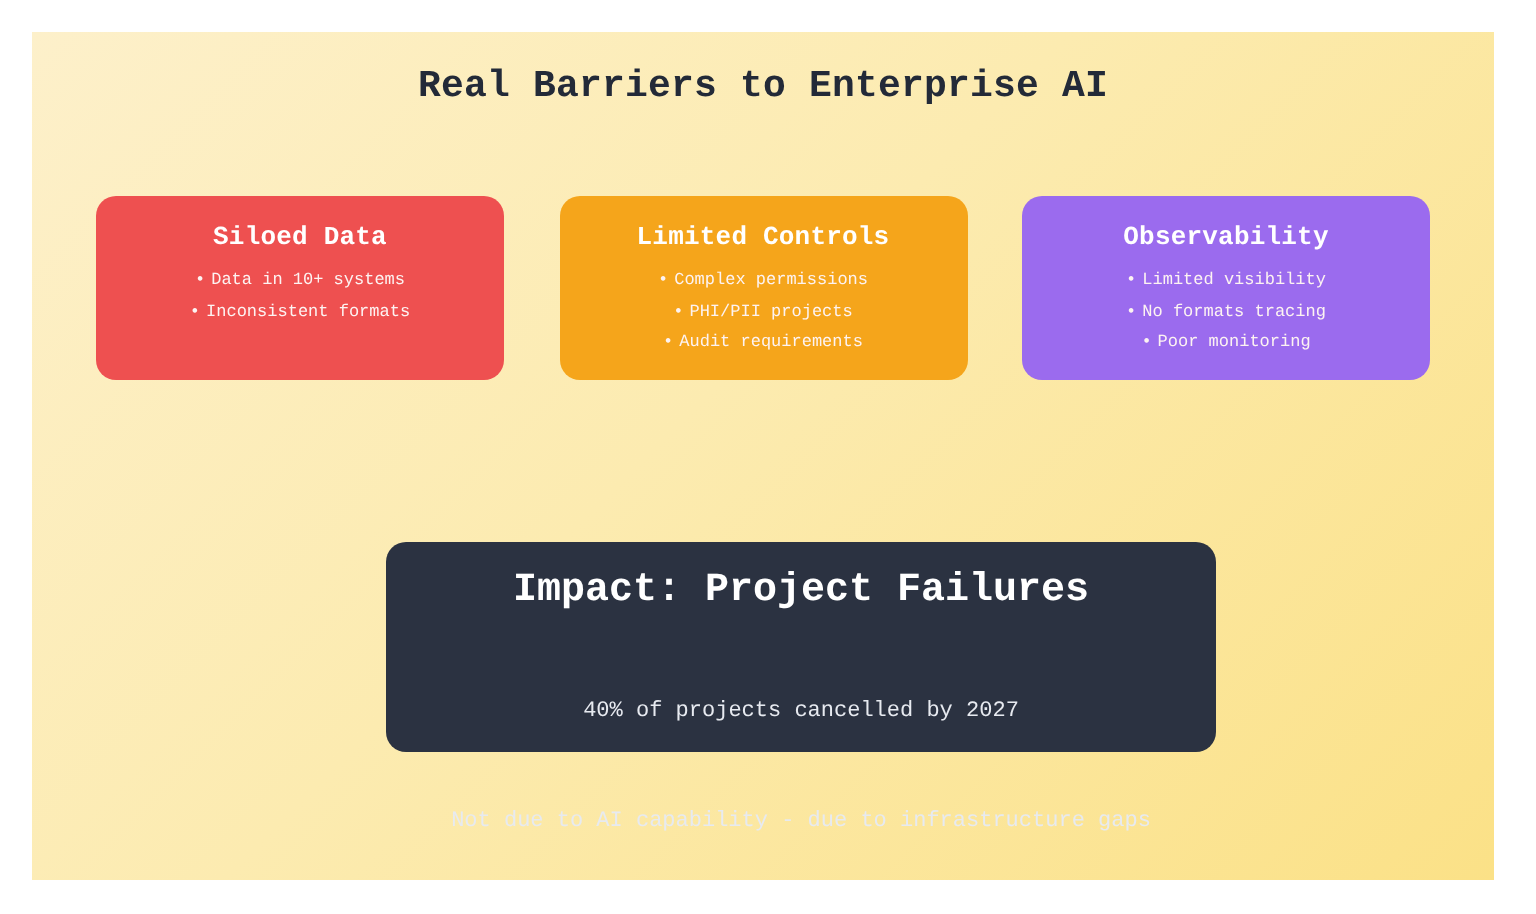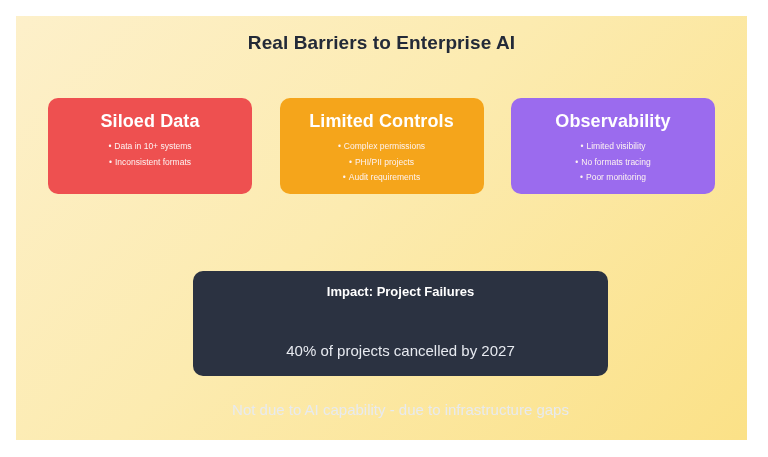--- a/index.html
+++ b/index.html
@@ -50,21 +50,21 @@
   .card {
     width: 204px;
     min-height: 92px;
     border-radius: 10px;
     box-sizing: border-box;
     padding: 13px 10px 12px 10px;
     text-align: center;
   }
 
   .card-title {
-    font-size: 18px;
+    font-size: 13px;
     font-weight: bold;
     color: #ffffff;
     margin-bottom: 10px;
     letter-spacing: 0.1px;
   }
 
   .card-list {
     list-style: none;
     margin: 0;
     padding: 0;
@@ -92,39 +92,39 @@
     width: 415px;
     height: 105px;
     border-radius: 10px;
     background: #2b3241;
     box-sizing: border-box;
     padding-top: 13px;
     text-align: center;
   }
 
   #impact-title {
-    font-size: 13px;
+    font-size: 20px;
     font-weight: bold;
     color: #ffffff;
     margin-bottom: 16px;
   }
 
   .impact-line {
-    font-size: 15px;
+    font-size: 11px;
     color: #e7eaf0;
     margin-bottom: 15px;
     line-height: 1.0;
     margin-top: 44px;
   }
   .impact-line:last-child { margin-bottom: 0; }
 </style>
 </head>
 <body>
 
-<div id="slide" style="background: linear-gradient(135deg, rgb(253, 240, 202) 0%, rgb(252, 235, 176) 45%, rgb(251, 225, 135) 100%);">
+<div id="slide" style="background: linear-gradient(135deg, rgb(253, 240, 202) 0%, rgb(252, 235, 176) 45%, rgb(251, 225, 135) 100%); font-family: Liberation Mono, monospace;">
 
   <div id="slide-title">Real Barriers to Enterprise AI</div>
 
   <div id="cards">
 
     <div class="card" style="background: rgb(238, 80, 80);">
       <div class="card-title">Siloed Data</div>
       <ul class="card-list">
         <li>
           <span class="bullet-dot">•</span><span>Data in 10+ systems</span>

